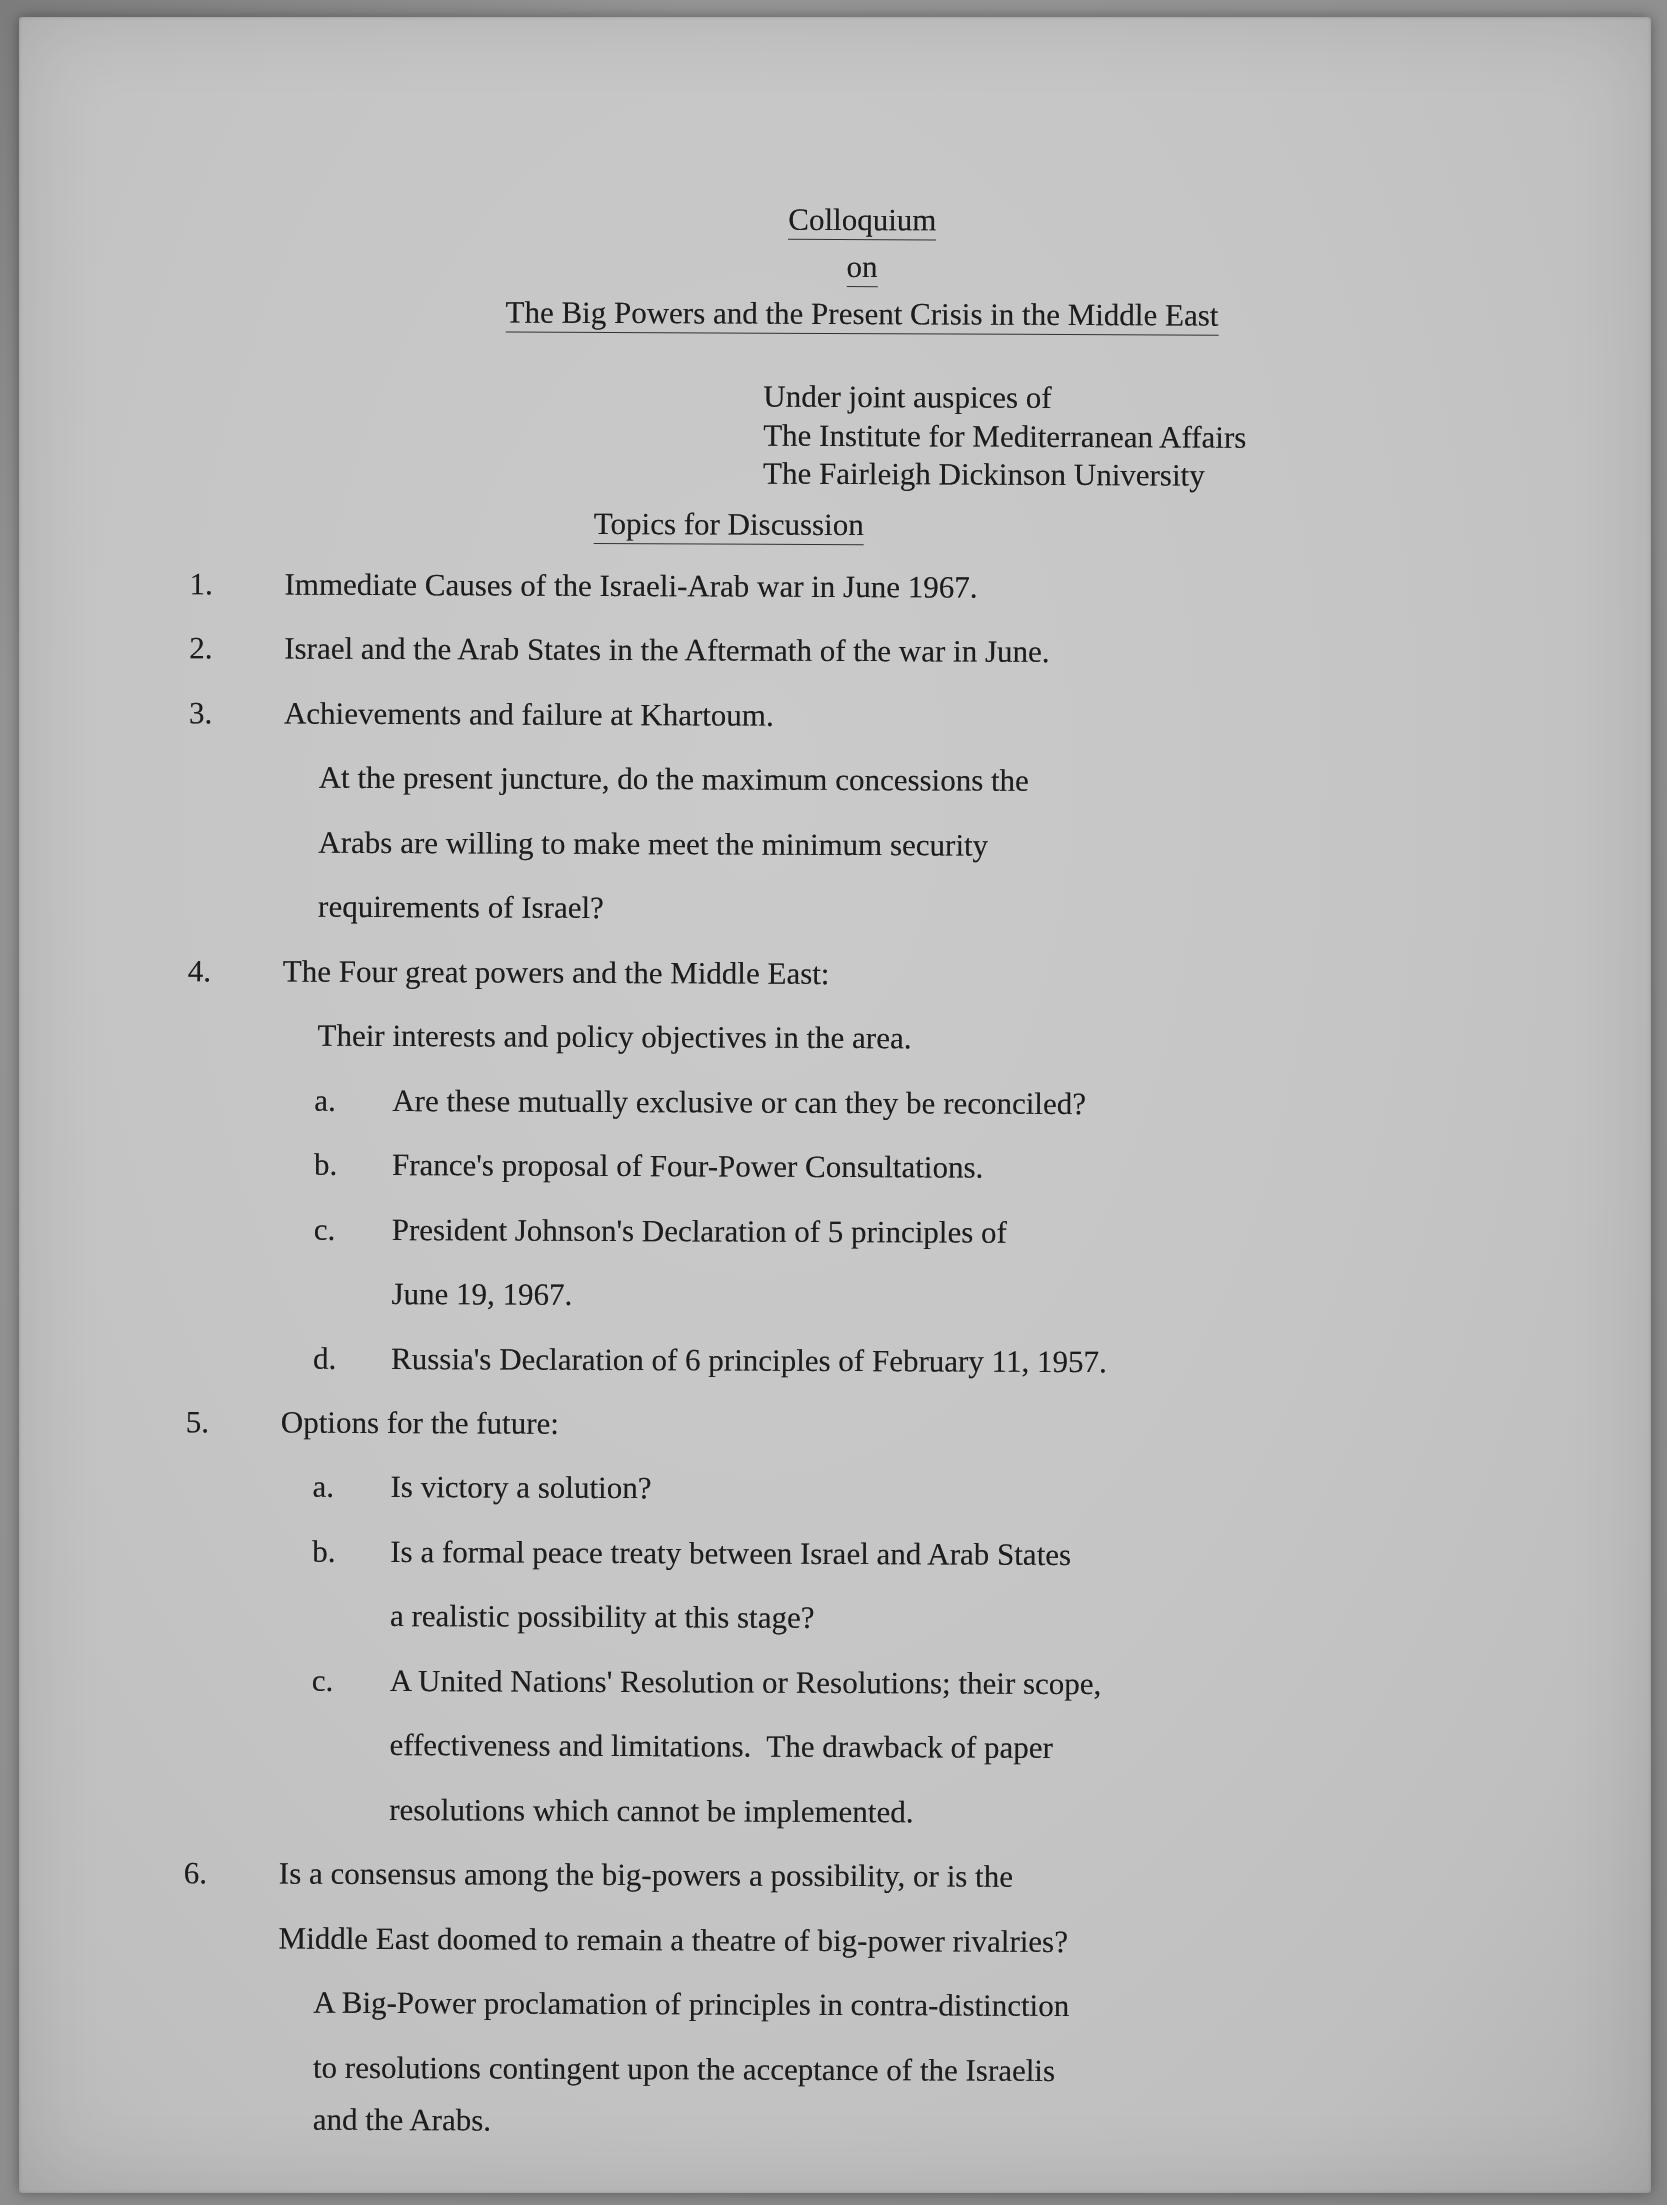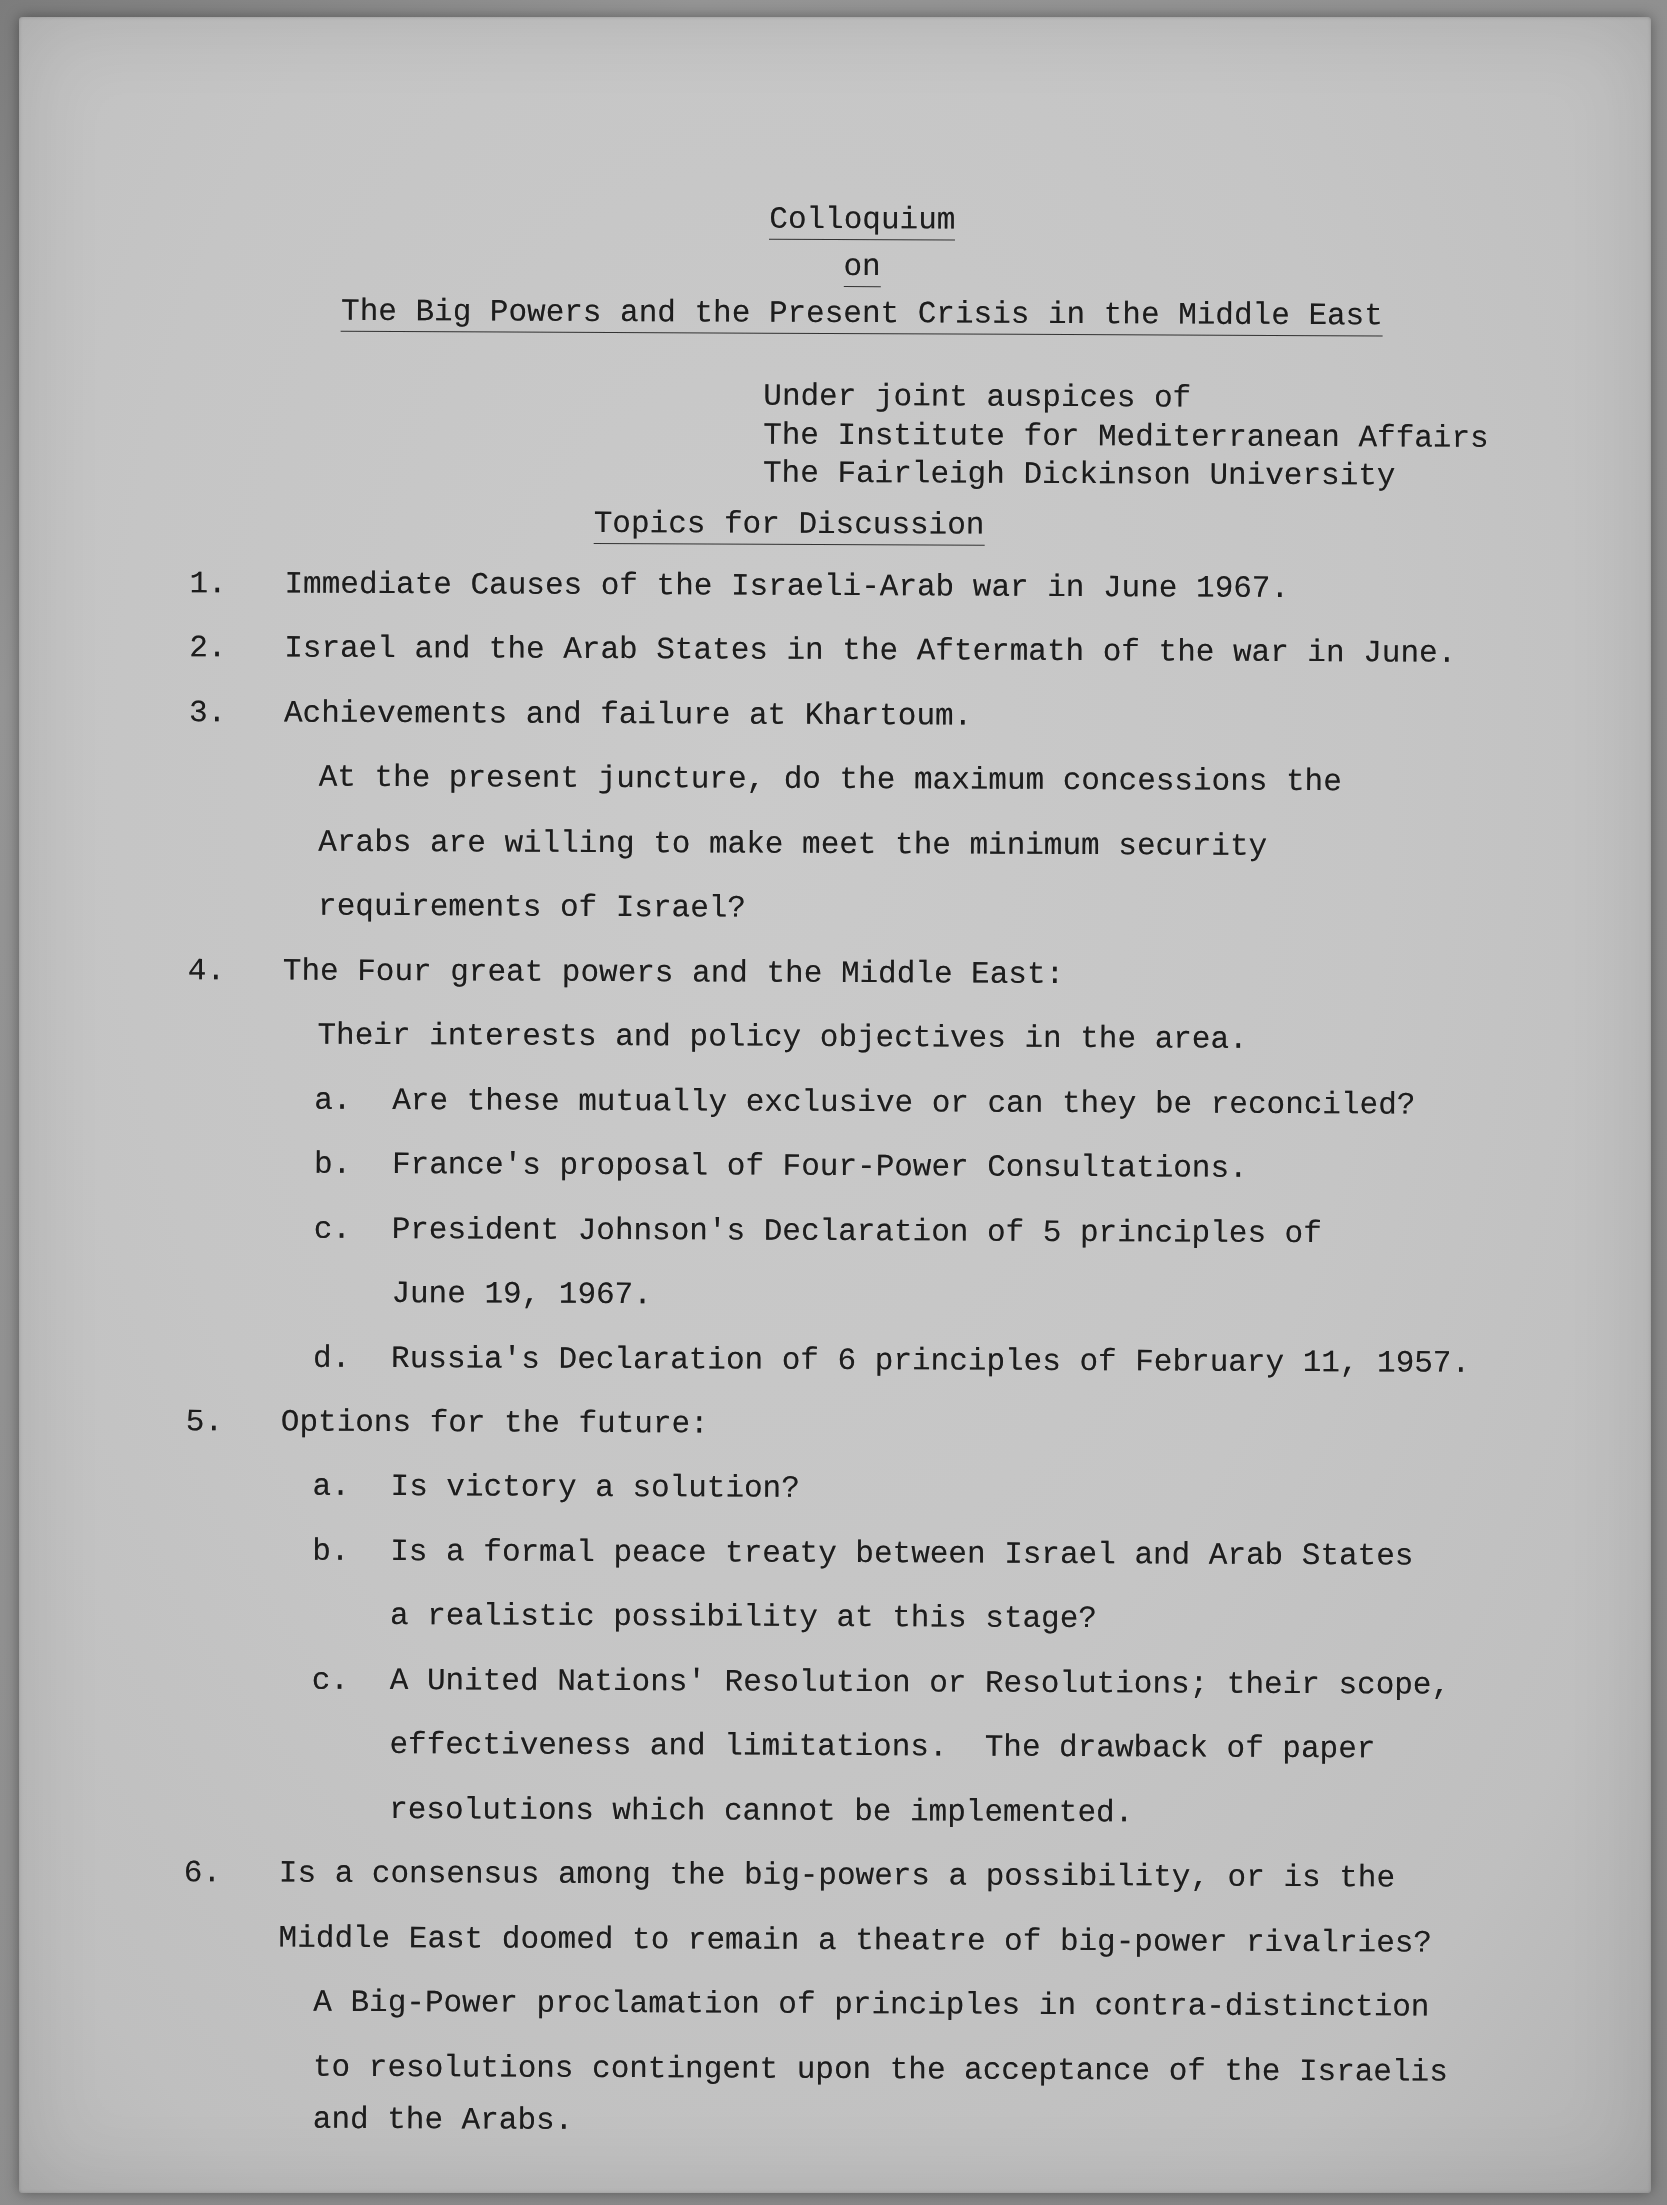--- a/index.html
+++ b/index.html
@@ -16,20 +16,21 @@
   }
   .paper {
     position: absolute;
     left: 18.5px;
     top: 17px;
     right: 16px;
     bottom: 12.3px;
     border-radius: 3.7px;
     background: radial-gradient(ellipse at 45% 35%, #cacaca 0%, #c5c5c5 50%, #bfbfbf 80%, #b2b2b2 100%);
     box-shadow: 0 0 13.6px rgba(0,0,0,0.38), inset 0 0 86px rgba(0,0,0,0.12), inset 0 0 3.7px rgba(0,0,0,0.18);
+    font-family: Liberation Serif, serif;
   }
   .content {
     position: absolute;
     inset: 0;
     padding: 179px 117px 0 173px;
     color: #1d1d1d;
     font-size: 31px;
     text-shadow: 0 0 0.6px rgba(20,20,20,0.5);
     transform: rotate(0.25deg);
     transform-origin: 50% 0;

